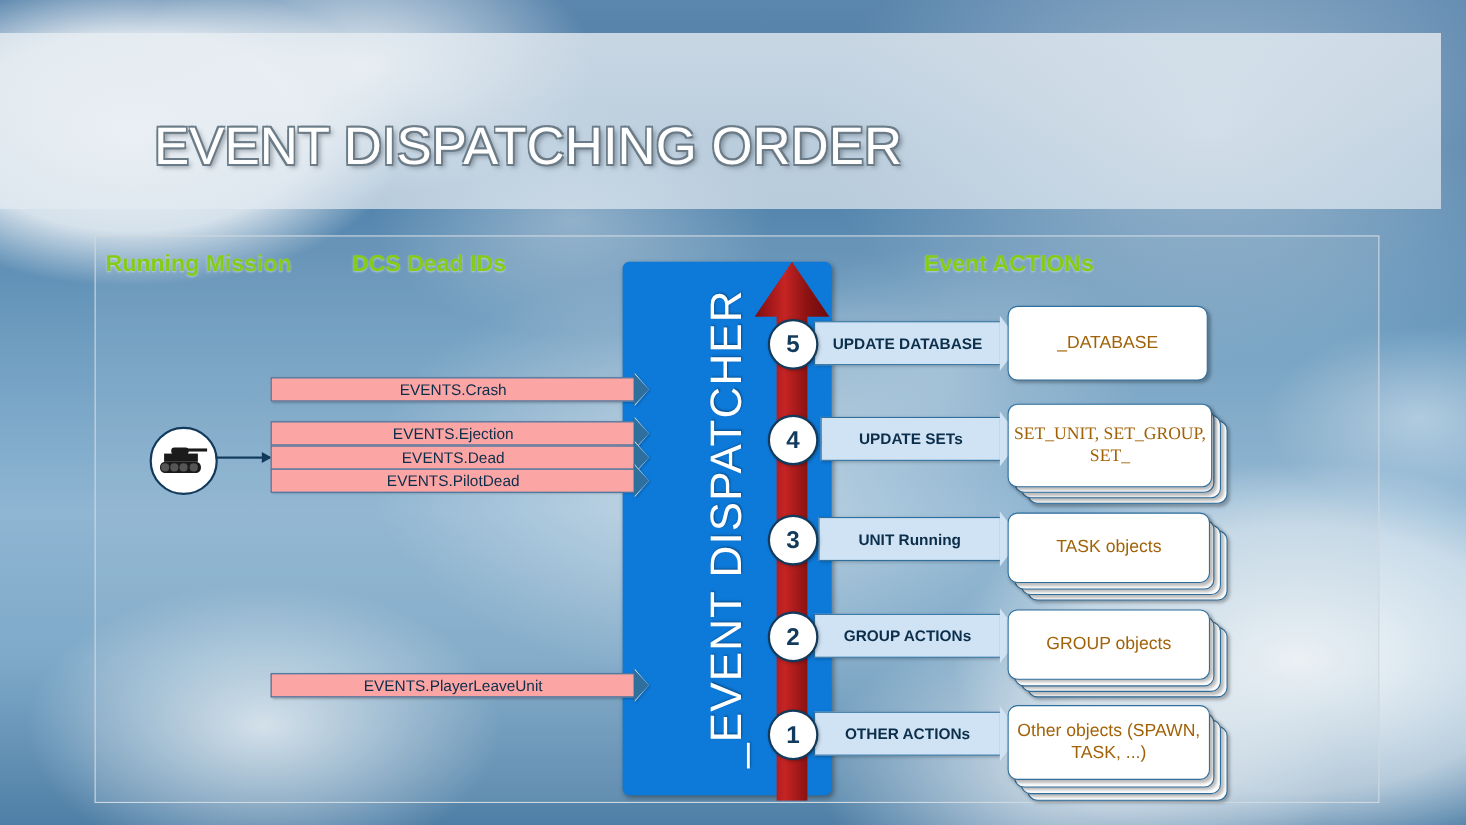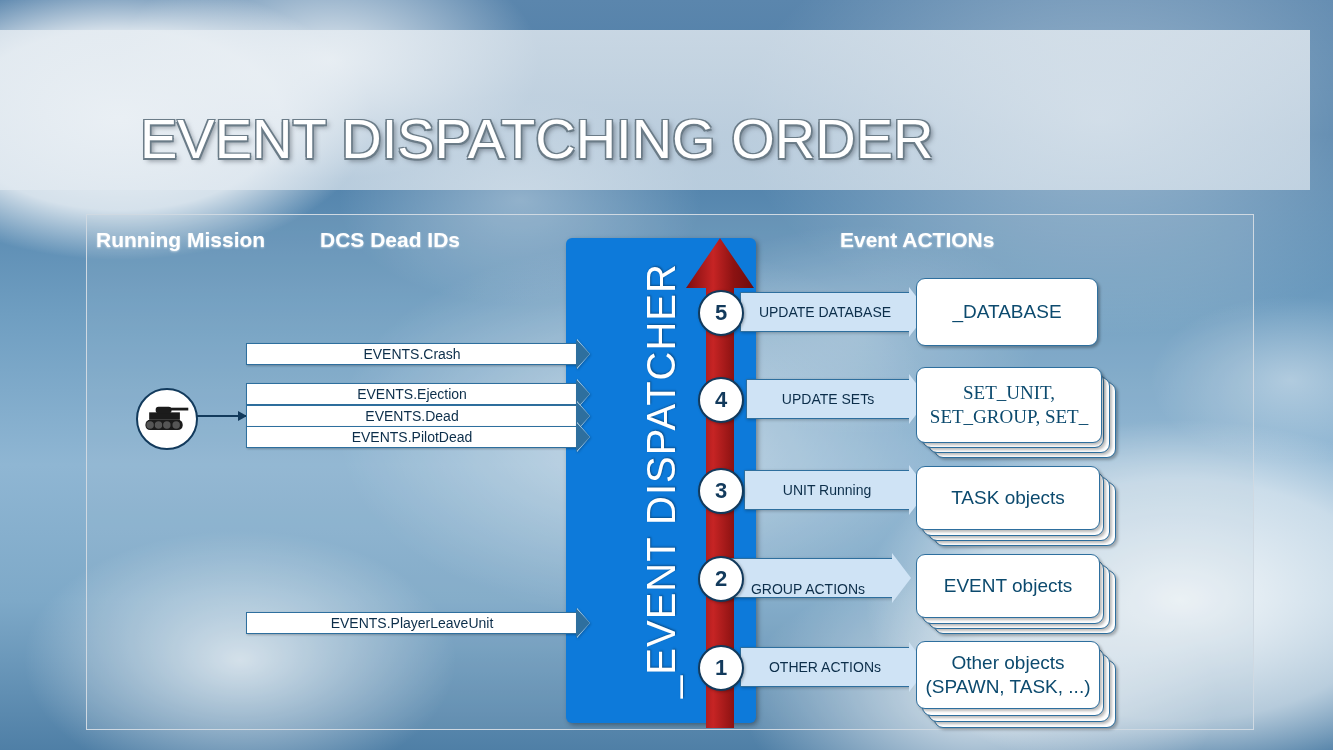--- a/index.html
+++ b/index.html
@@ -30,37 +30,37 @@
       radial-gradient(ellipse 200px 120px at 1290px 380px, rgba(255,255,255,.40) 0%, rgba(255,255,255,0) 70%);
   }
 
   
   #title-band{
     position:absolute;left:0;top:30px;width:1310px;height:160px;
     background:linear-gradient(180deg, rgba(232,238,243,.78) 0%, rgba(226,234,241,.70) 100%);
   }
   #title-text{
     position:absolute;left:140px;top:76px;
-    font-size:56px;letter-spacing:0px;color:#ffffff;
+    font-size:48px;letter-spacing:0px;color:#ffffff;
     font-family:"Liberation Sans", sans-serif;font-weight:400;
     text-shadow:
       -1.5px -1.5px 0 #6b7c88, 1.5px -1.5px 0 #6b7c88,
       -1.5px 1.5px 0 #6b7c88, 1.5px 1.5px 0 #6b7c88,
       3px 3px 5px rgba(60,70,80,.55);
   }
 
   
   #frame{
     position:absolute;left:86px;top:214px;width:1166px;height:514px;
     border:1px solid #cfd9e2;
     background:rgba(180,200,216,.14);
   }
 
   .hdr{
-    position:absolute;color:#ffffff;font-weight:bold;font-size:21px;
+    position:absolute;color:#84cc16;font-weight:bold;font-size:21px;
     text-shadow:0 1px 2px rgba(255,255,255,.5);
   }
   #hdr-running{left:96px;top:228px;}
   #hdr-dcs{left:320px;top:228px;}
   #hdr-handling{left:840px;top:228px;}
 
   
   #dispatcher{
     position:absolute;left:566px;top:238px;width:190px;height:485px;
     background:#0d7ada;border-radius:6px;
@@ -77,21 +77,21 @@
     font-family:"Liberation Sans", sans-serif;
     text-shadow:1px 1px 2px rgba(0,0,0,.35);
   }
 
   
   #red-arrow{position:absolute;left:684px;top:236px;width:72px;height:492px;}
 
   
   .evt{
     position:absolute;height:20px;
-    background:#ffffff;border:1px solid #2e6f9e;
+    background:#fca5a5;border:1px solid #2e6f9e;
     display:flex;align-items:center;justify-content:center;
     font-size:14px;color:#0c2e4a;
     box-shadow:1px 1px 2px rgba(0,0,0,.25);
   }
   .evt .tip{
     position:absolute;right:-13px;top:-5px;width:0;height:0;
     border-top:15px solid transparent;border-bottom:15px solid transparent;
     border-left:13px solid #dff0fb;
     filter:drop-shadow(1px 1px 1px rgba(0,0,0,.2));
   }
@@ -114,37 +114,37 @@
   .num{
     position:absolute;width:42px;height:42px;border-radius:50%;
     background:#ffffff;border:2px solid #123a5c;
     display:flex;align-items:center;justify-content:center;
     font-size:22px;font-weight:bold;color:#123a5c;
     box-shadow:1px 1px 3px rgba(0,0,0,.3);z-index:4;
   }
   .action{
     position:absolute;height:38px;background:#cfe3f5;border:1px solid #2e6f9e;
     display:flex;align-items:center;justify-content:center;
-    font-size:14px;color:#0c2e4a;font-weight:400;
+    font-size:14px;color:#0c2e4a;font-weight:700;
     box-shadow:1px 1px 3px rgba(0,0,0,.25);
   }
   .action .atip{
     position:absolute;right:-19px;top:-6px;width:0;height:0;
     border-top:25px solid transparent;border-bottom:25px solid transparent;
     border-left:19px solid #cfe3f5;
   }
   .action .atip:before{
     content:"";position:absolute;left:-20px;top:-25px;width:0;height:0;
     border-top:25px solid transparent;border-bottom:25px solid transparent;
     border-left:20px solid #2e6f9e;z-index:-1;
   }
   .obj{
     position:absolute;background:#ffffff;border:1px solid #2e6f9e;border-radius:9px;
     display:flex;align-items:center;justify-content:center;text-align:center;
-    font-size:19px;color:#0c4a6e;line-height:1.25;
+    font-size:16px;color:#a16207;line-height:1.25;
     box-shadow:2px 2px 3px rgba(0,0,0,.28);
   }
   .obj.stack1{z-index:3;}
   .obj.stack2{z-index:2;}
   .obj.stack3{z-index:1;}
   .obj.stack4{z-index:0;}
 </style>
 </head>
 <body>
 
@@ -235,23 +235,23 @@
 <div class="obj stack1" style="left:916px;top:466px;width:182px;height:62px;">TASK objects</div>
 <div class="num" style="left:698px;top:468px;">3</div>
 <div class="action" style="left:744px;top:470px;width:164px;">
   <span>UNIT Running</span>
     <span class="atip"></span>
 </div>
 
 <div class="obj stack4" style="left:934px;top:570px;width:180px;height:62px;"></div>
 <div class="obj stack3" style="left:928px;top:565px;width:180px;height:62px;"></div>
 <div class="obj stack2" style="left:922px;top:560px;width:180px;height:62px;"></div>
-<div class="obj stack1" style="left:916px;top:554px;width:182px;height:62px;">EVENT objects</div>
+<div class="obj stack1" style="left:916px;top:554px;width:182px;height:62px;">GROUP objects</div>
 <div class="num" style="left:698px;top:556px;">2</div>
-<div class="action" style="left:723px;top:558px;width:168px;align-items:flex-end;">
+<div class="action" style="left:740px;top:558px;width:168px;">
   <span>GROUP ACTIONs</span>
     <span class="atip"></span>
 </div>
 
 <div class="obj stack4" style="left:934px;top:660px;width:180px;height:66px;"></div>
 <div class="obj stack3" style="left:928px;top:654px;width:180px;height:66px;"></div>
 <div class="obj stack2" style="left:922px;top:648px;width:180px;height:66px;"></div>
 <div class="obj stack1" style="left:916px;top:641px;width:182px;height:66px;">Other objects (SPAWN, TASK, ...)</div>
 <div class="num" style="left:698px;top:645px;">1</div>
 <div class="action" style="left:740px;top:647px;width:168px;">

